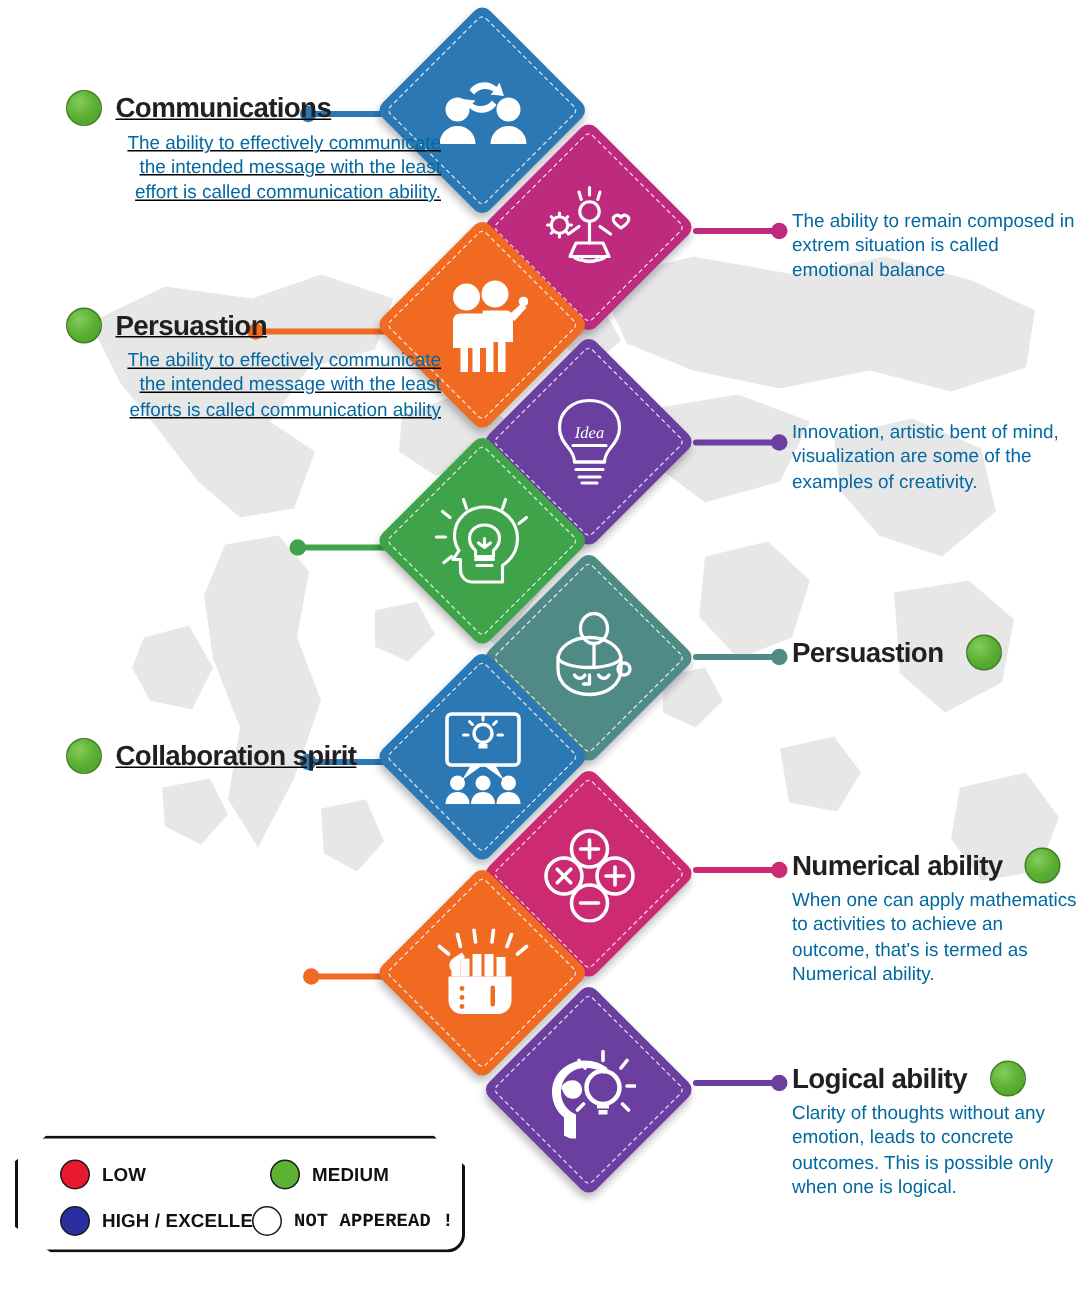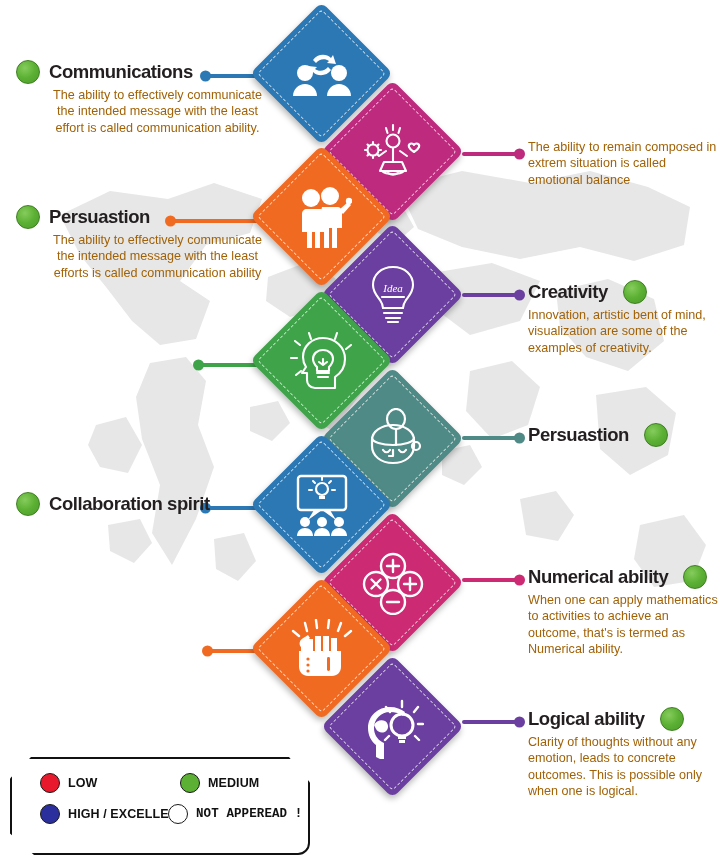--- a/index.html
+++ b/index.html
@@ -65,21 +65,21 @@
     top: 50%;
     width: 11px; height: 11px;
     border-radius: 50%;
     transform: translateY(-50%);
   }
   .conn.left  .knob { left: -3px; }
   .conn.right .knob { right: -3px; }
 
   
   .block { position: absolute; }
-  .block.left  { left: 16px;  width: 250px; text-align: center; }
+  .block.left  { left: 44px;  width: 250px; text-align: right; text-decoration: underline; }
   .block.right { left: 528px; width: 192px; text-align: left; }
 
   .head-row {
     display: flex; align-items: center; gap: 9px;
     margin-bottom: 3px;
   }
   .block.right .head-row { justify-content: flex-start; }
 
   .bullet {
     flex: 0 0 auto;
@@ -92,36 +92,36 @@
     font-size: 18.5px;
     font-weight: bold;
     color: #231f20;
     letter-spacing: -0.45px;
     white-space: nowrap;
     line-height: 1.05;
   }
   .desc {
     font-size: 12.6px;
     line-height: 1.30;
-    color: #a16207;
+    color: #0369a1;
     margin: 0;
   }
   .block.left  .desc { padding-left: 33px; }
   .block.right .desc { padding-left: 0px; }
 
   
   .block.right .head-row { position: relative; padding-right: 0; }
   .block.right .bullet { order: 2; margin-left: 6px; }
   .block.right .title  { order: 1; }
 
   
   #legend {
     position: absolute;
     left: 10px; top: 757px;
-    width: 300px; height: 98px;
+    width: 300px; height: 78px;
     border: 2.5px solid #111;
     border-radius: 12px;
     background: #fff;
     
     clip-path: polygon(0 22%, 7% 0, 93% 0, 100% 26%, 100% 100%, 8% 100%, 0 78%);
   }
   .leg-row { position: absolute; display: flex; align-items: center; gap: 8px; }
   .leg-dot { width: 20px; height: 20px; border-radius: 50%; border: 1px solid #1a1a1a; }
   .leg-label { font-size: 12.5px; font-weight: bold; color: #111; letter-spacing: .1px; white-space: nowrap; }
 
@@ -376,24 +376,20 @@
       <span class="title">Collaboration spirit</span>
     </div>
   </div>
 
 
   <div class="block right" style="top:139px;">
     <p class="desc">The ability to remain composed in extrem situation is called emotional balance</p>
   </div>
 
   <div class="block right" style="top:280px;">
-    <div class="head-row">
-      <span class="bullet"></span>
-      <span class="title">Creativity</span>
-    </div>
     <p class="desc">Innovation, artistic bent of mind, visualization are some of the examples of creativity.</p>
   </div>
 
   <div class="block right" style="top:423px;">
     <div class="head-row">
       <span class="bullet"></span>
       <span class="title">Persuastion</span>
     </div>
   </div>
 

